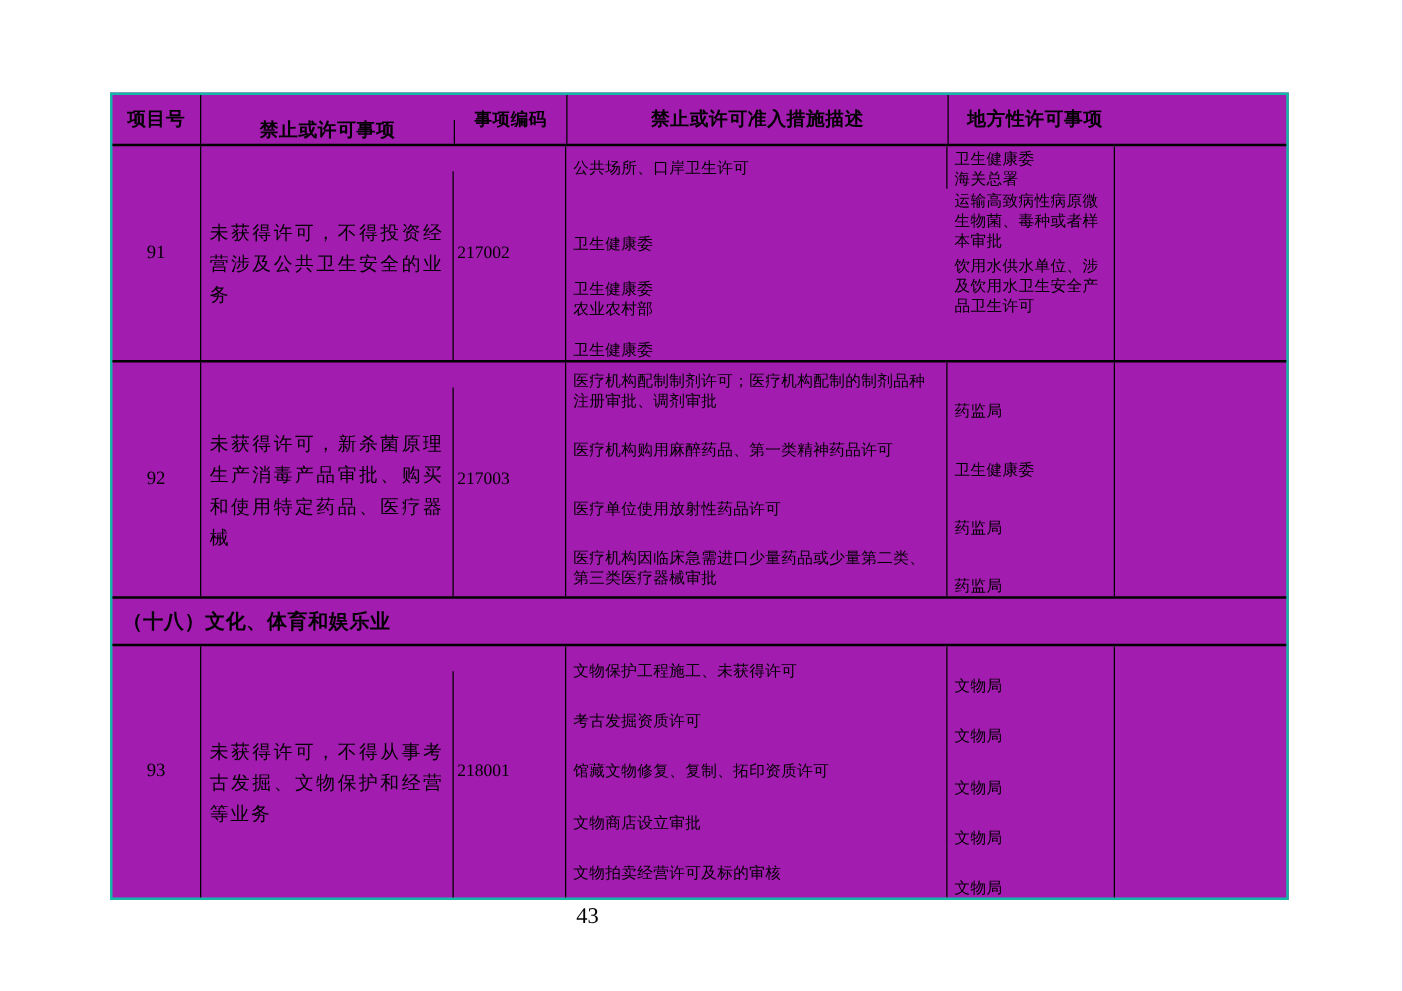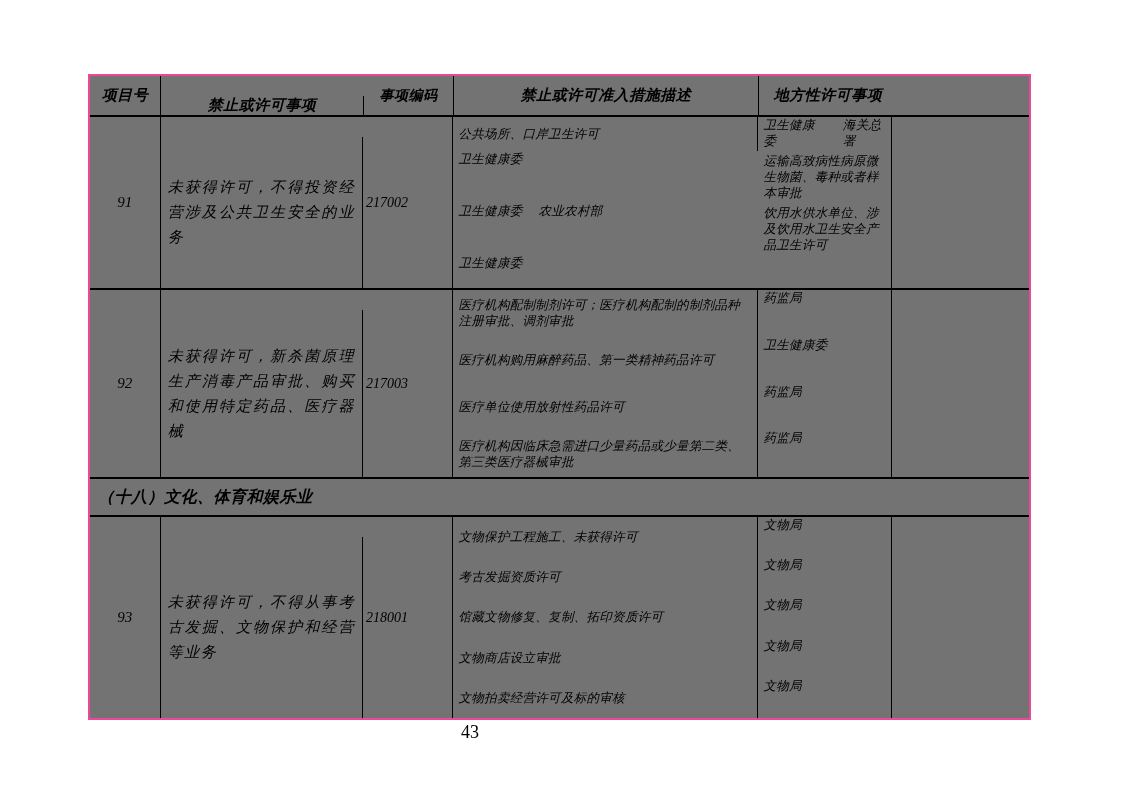--- a/index.html
+++ b/index.html
@@ -6,23 +6,22 @@
   html,body { width:1122px; height:793px; background:#ffffff; overflow:hidden; }
   body {
     font-family: "Liberation Serif", "DejaVu Serif", serif;
     color:#000;
     position:relative;
   }
   .doc-table {
     position:absolute;
     left:88px; top:74px;
     width:943px;
-    border:2px solid #ec4899;
-    background:#737373;
-    font-style:italic;
+    border:2px solid #14b8a6;
+    background:#a21caf;
   }
   .row { display:flex; width:100%; border-bottom:2px solid #000; }
   .row:last-child { border-bottom:none; }
   .cell { border-right:1px solid #000; overflow:hidden; }
   .cell:last-child { border-right:none; }
 
   
   .c-no     { width:71px;  display:flex; align-items:center; justify-content:center; font-size:15px; }
   .c-item   { width:203px; display:flex; align-items:center; padding:6px 7px; font-size:15px; line-height:25px; letter-spacing:1.5px; text-align:justify;margin-top:20px; }
   .c-code   { width:90px;  display:flex; align-items:center; padding-left:3px; font-size:14px; }
@@ -30,21 +29,21 @@
   .c-local  { width:138px; }
 
   .header-row { height:41px; font-weight:bold; font-size:15px; }
   .header-row .cell { display:flex; align-items:center; justify-content:center; letter-spacing:0.5px; padding:0; }
   .header-row .c-item, .header-row .c-entries { text-align:center; }
   .header-row .h4 { width:305px; }
   .header-row .h5 { width:136px; }
 
   .c-entries { grid-auto-rows:1fr; }
   .m-cell { border-right:1px solid #000; display:flex; align-items:center; padding:2px 5px 2px 6px; font-size:12.5px; line-height:16px; letter-spacing:0.3px; }
-  .d-cell { display:flex; flex-direction:row; justify-content:flex-start; padding-left:6px; font-size:12.5px; line-height:16px; letter-spacing:0.3px;gap:16px; }
+  .d-cell { display:flex; flex-direction:column; justify-content:flex-end; padding-left:6px; font-size:12.5px; line-height:16px; letter-spacing:0.3px; }
 
   .section-row { height:38px; }
   .section-cell { width:100%; display:flex; align-items:center; padding-left:8px; font-weight:bold; font-size:16px; letter-spacing:0.5px; border-right:none; }
 
   .page-number {
     position:absolute;
     left:0; top:722px; width:940px;
     text-align:center;
     font-size:18px;
   }

